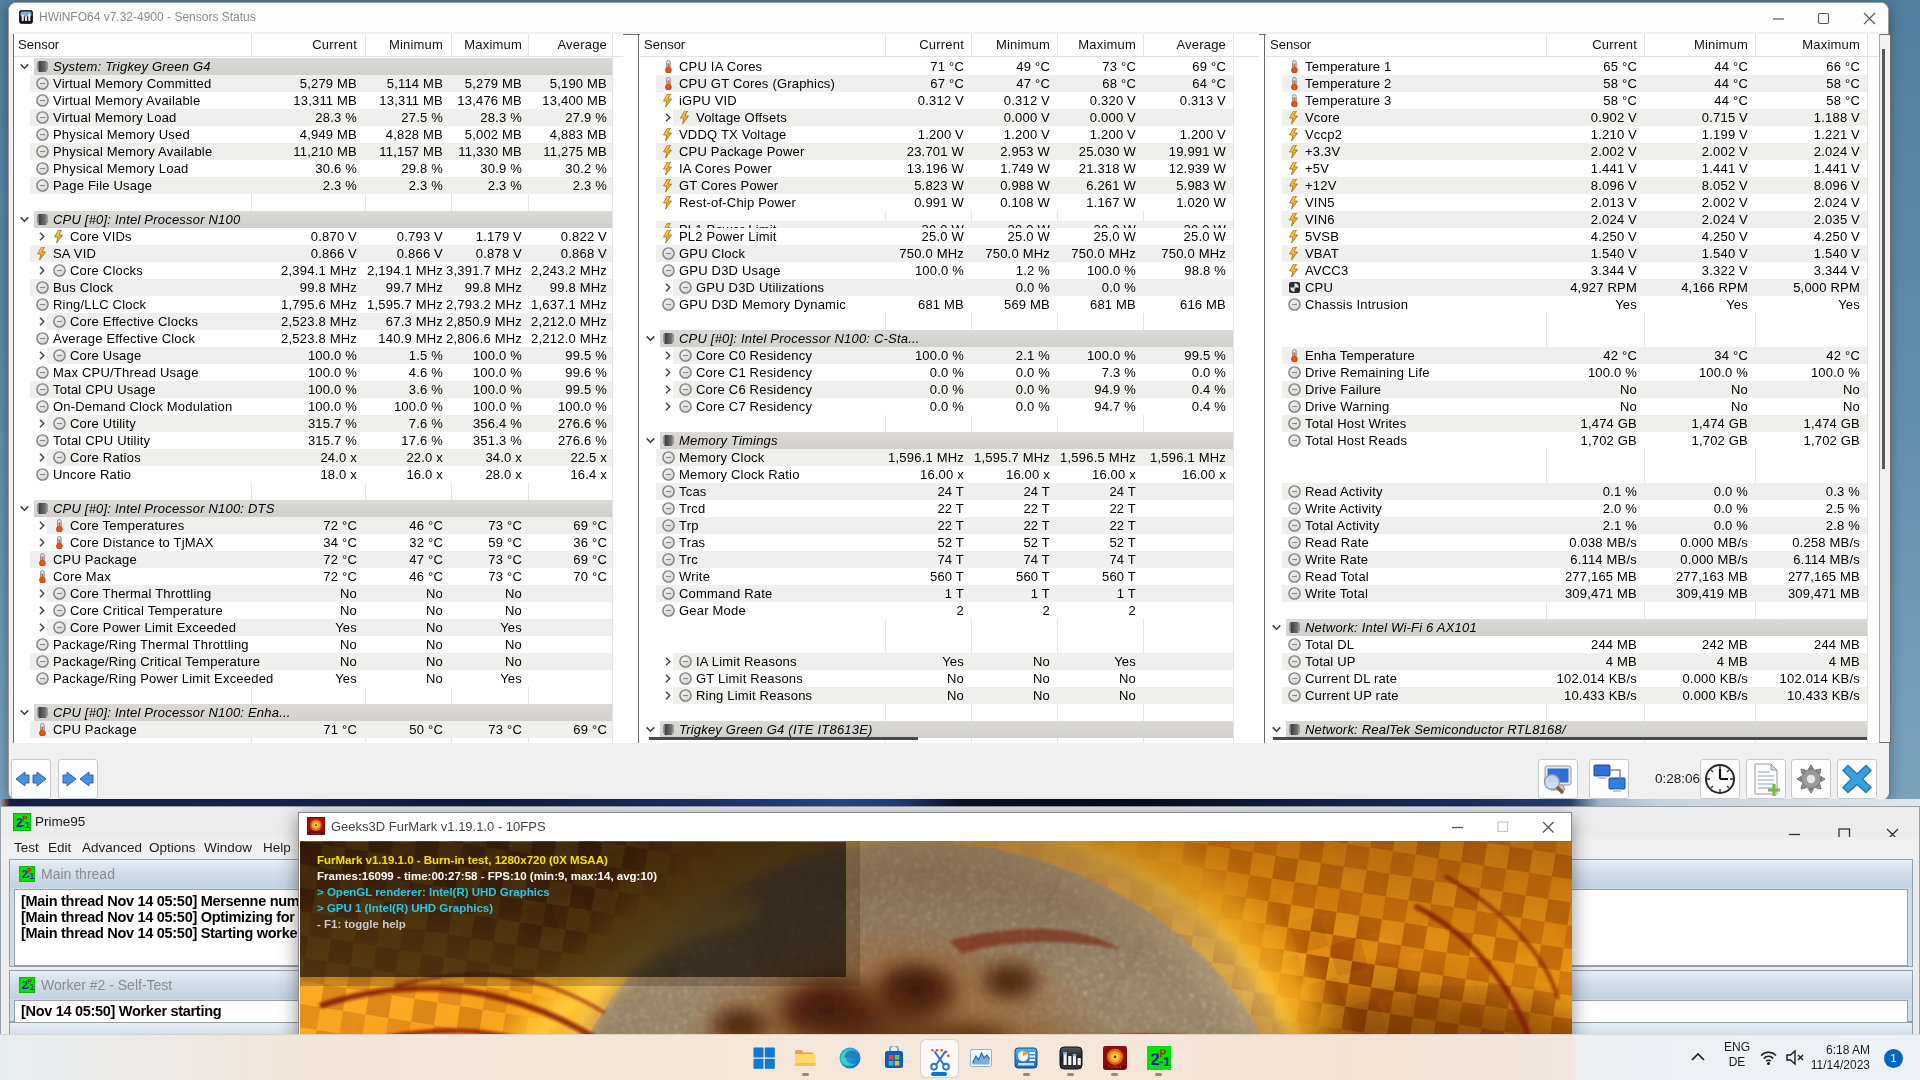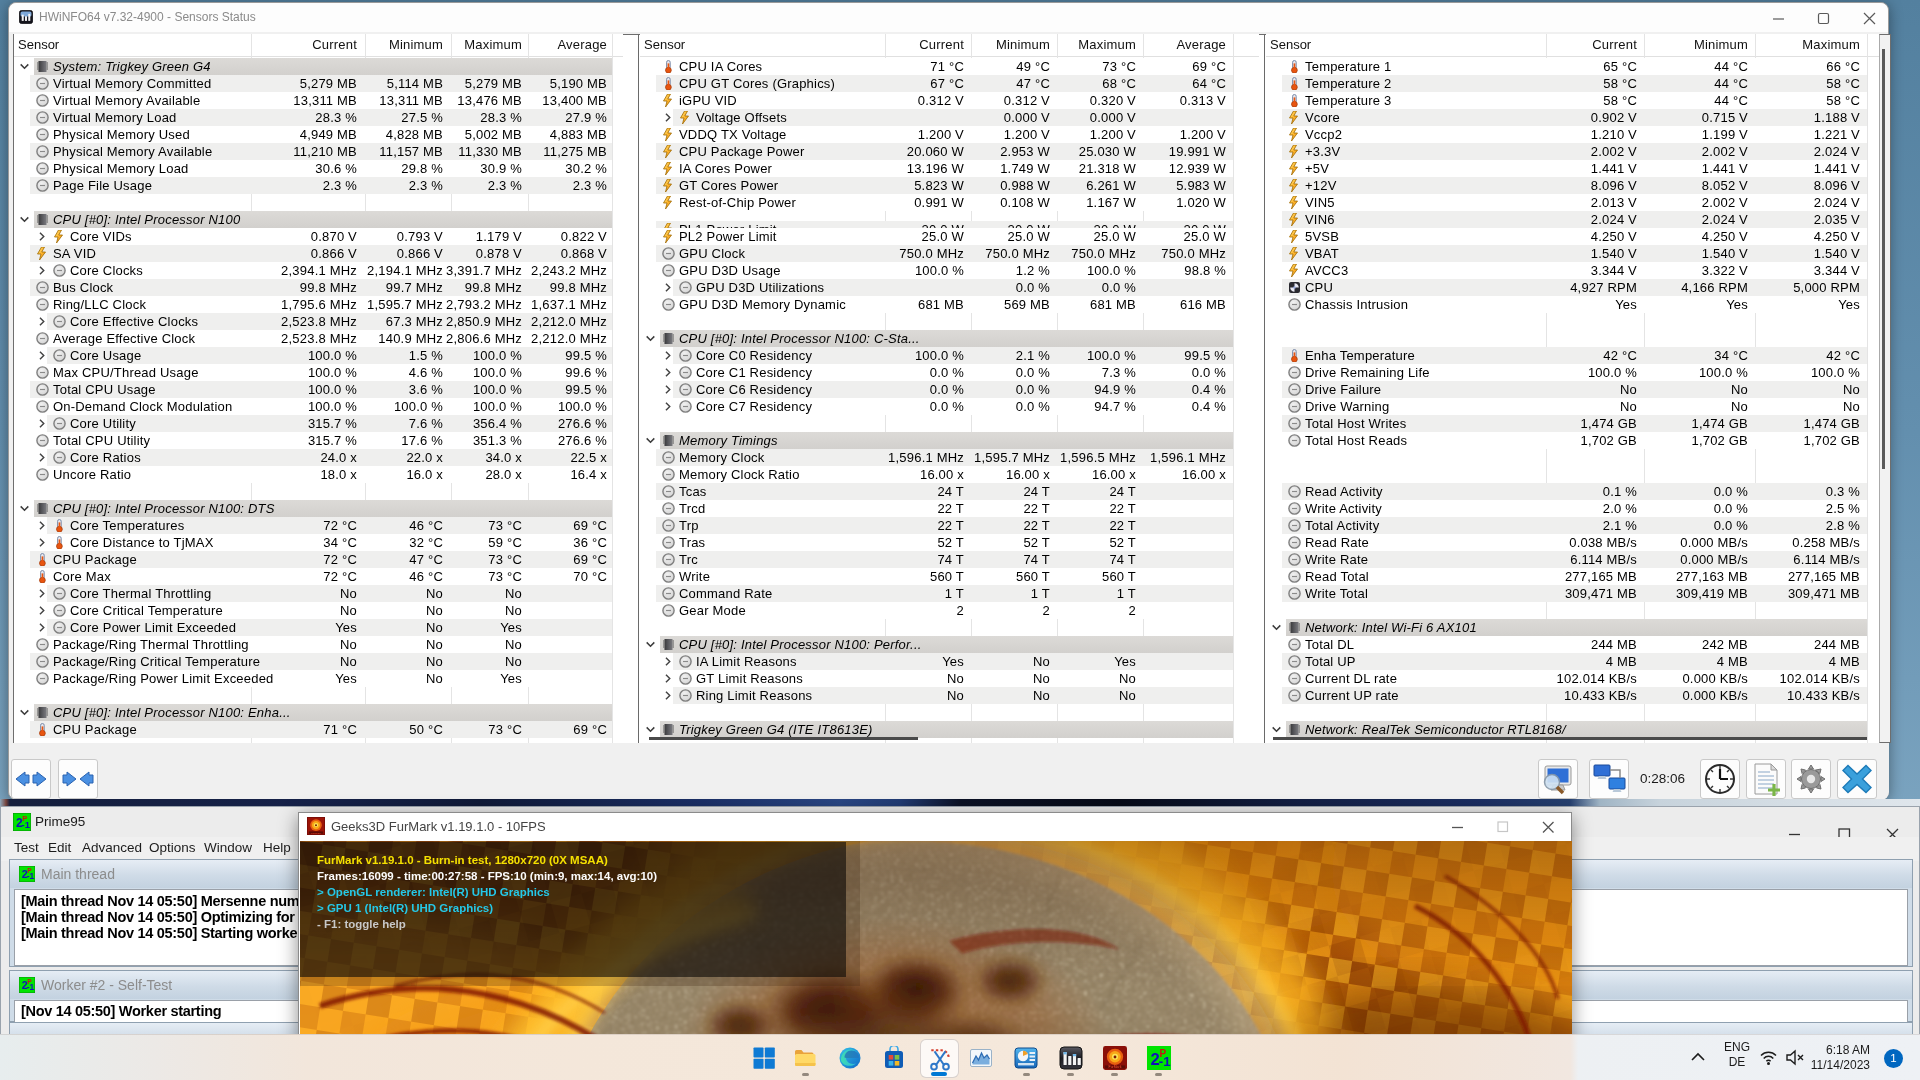--- a/index.html
+++ b/index.html
@@ -653,21 +653,21 @@
         <span class="v" style="right:209px">1.200 V</span>
         <span class="v" style="right:123px">1.200 V</span>
         <span class="v" style="right:33px">1.200 V</span>
       </div>
       <div class="r" style="top:109px">
         <div class="bg bgA" style="left:16px;right:26px"></div>
         <svg class="ic" style="left:22px" viewBox="0 0 13 13">
           <use href="#ic-bolt"></use>
         </svg>
         <span class="nm" style="left:39px">CPU Package Power</span>
-        <span class="v" style="right:295px">20.060 W</span>
+        <span class="v" style="right:295px">23.701 W</span>
         <span class="v" style="right:209px">2.953 W</span>
         <span class="v" style="right:123px">25.030 W</span>
         <span class="v" style="right:33px">19.991 W</span>
       </div>
       <div class="r" style="top:126px">
         <div class="bg bgB" style="left:16px;right:26px"></div>
         <svg class="ic" style="left:22px" viewBox="0 0 13 13">
           <use href="#ic-bolt"></use>
         </svg>
         <span class="nm" style="left:39px">IA Cores Power</span>
@@ -939,30 +939,20 @@
         <div class="bg bgB" style="left:16px;right:26px"></div>
         <svg class="ic" style="left:22px" viewBox="0 0 13 13">
           <use href="#ic-gauge"></use>
         </svg>
         <span class="nm" style="left:39px">Gear Mode</span>
         <span class="v" style="right:295px">2</span>
         <span class="v" style="right:209px">2</span>
         <span class="v" style="right:123px">2</span>
       </div>
       <div class="r" style="top:585px"></div>
-      <div class="r" style="top:602px">
-        <div class="bg bgG" style="left:20px;right:26px"></div>
-        <svg class="cv" style="left:5px" viewBox="0 0 13 13">
-          <use href="#ic-cvd"></use>
-        </svg>
-        <svg class="ic" style="left:22px" viewBox="0 0 13 13">
-          <use href="#ic-chip"></use>
-        </svg>
-        <span class="nm gnm" style="left:39px">CPU [#0]: Intel Processor N100: Perfor...</span>
-      </div>
       <div class="r" style="top:619px">
         <div class="bg bgA" style="left:33px;right:26px"></div>
         <svg class="cv" style="left:23px" viewBox="0 0 13 13">
           <use href="#ic-cvr"></use>
         </svg>
         <svg class="ic" style="left:39px" viewBox="0 0 13 13">
           <use href="#ic-gauge"></use>
         </svg>
         <span class="nm" style="left:56px">IA Limit Reasons</span>
         <span class="v" style="right:295px">Yes</span>
@@ -1398,21 +1388,21 @@
       </div>
       <div class="tbtn" style="left:1579px">
         <svg width="38" height="38" viewBox="0 0 38 38">
           <rect x="4" y="5" width="16" height="11" rx="1" fill="#2f6fd6" stroke="#1a4a9a"></rect>
           <path d="M9 16h6l1.5 3h-9z" fill="#b9c9d9"></path>
           <rect x="19" y="18" width="16" height="11" rx="1" fill="#2f80e0" stroke="#1a4a9a"></rect>
           <path d="M24 29h6l1.5 3h-9z" fill="#b9c9d9"></path>
           <path d="M20 10h10v8" stroke="#8a8a8a" stroke-width="1.5" fill="none"></path>
         </svg>
       </div>
-      <div class="abs" style="left:1630px;top:16px;width:60px;height:40px;line-height:40px;font-size:13.5px;color:#1a1a1a;text-align:left">0:28:06</div>
+      <div class="abs" style="left:1630px;top:16px;width:60px;height:40px;line-height:40px;font-size:13.5px;color:#1a1a1a;text-align:right">0:28:06</div>
       <div class="tbtn" style="left:1690px">
         <svg width="38" height="38" viewBox="0 0 38 38">
           <circle cx="19" cy="19" r="14" fill="#fdfdfd" stroke="#2a2a2a" stroke-width="2"></circle>
           <g stroke="#333" stroke-width="1.4">
             <path d="M19 6v3M19 29v3M6 19h3M29 19h3M10 10l2 2M28 10l-2 2M10 28l2-2M28 28l-2-2"></path>
           </g>
           <path d="M19 19V9M19 19h8" stroke="#111" stroke-width="2.2"></path>
         </svg>
       </div>
       <div class="tbtn" style="left:1736px">

